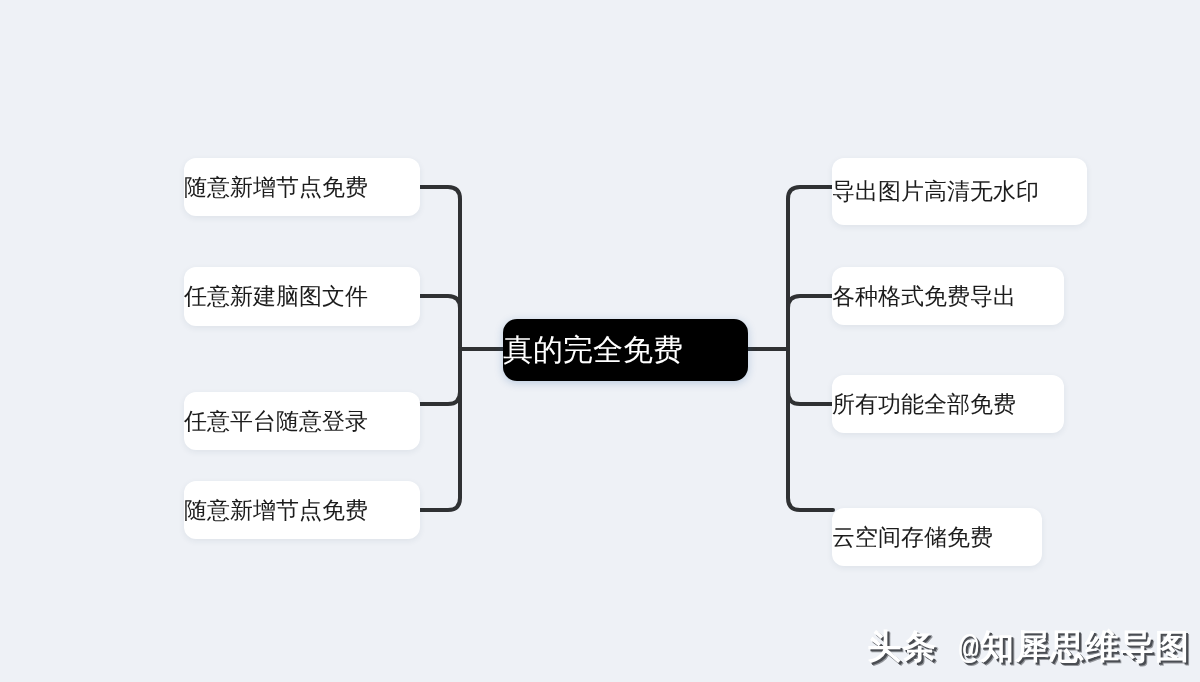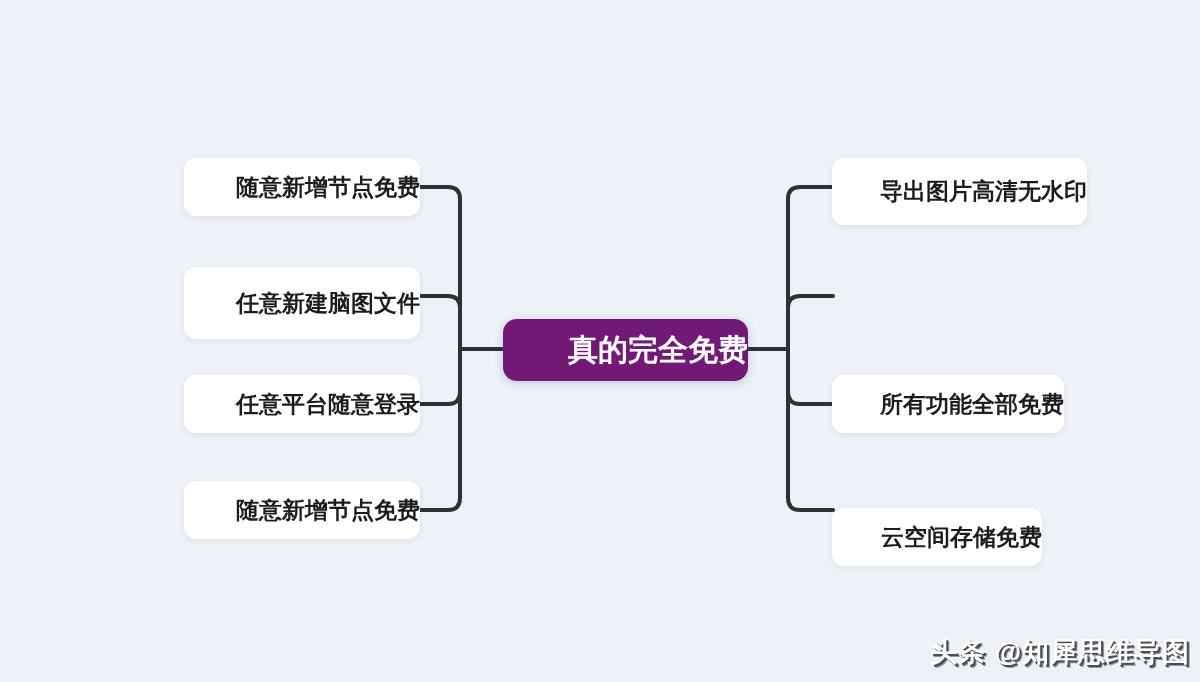--- a/index.html
+++ b/index.html
@@ -21,64 +21,65 @@
     position: absolute;
     left: 0;
     top: 0;
     width: 1200px;
     height: 682px;
   }
   .node {
     position: absolute;
     display: flex;
     align-items: center;
-    justify-content: flex-end;
+    justify-content: flex-start;
     background: #ffffff;
     border-radius: 12px;
     box-shadow: 0 2px 6px rgba(40, 60, 90, 0.08);
     color: #1c1c1c;
-    font-weight: bold;
+    font-weight: normal;
     font-size: 23px;
     white-space: nowrap;
     box-sizing: border-box;
     cursor: pointer;
   }
   .root-node {
-    background: #701a75;
+    background: #000000;
     color: #ffffff;
     font-size: 30px;
     border-radius: 14px;
     box-shadow: 0 2px 8px rgba(30, 90, 160, 0.25);
   }
   
   .n-l1 { left: 184px; top: 158px; width: 236px; height: 58px; }
-  .n-l2 { left: 184px; top: 267px; width: 236px; height: 72px; }
-  .n-l3 { left: 184px; top: 375px; width: 236px; height: 58px; }
+  .n-l2 { left: 184px; top: 267px; width: 236px; height: 59px; }
+  .n-l3 { left: 184px; top: 392px; width: 236px; height: 58px; }
   .n-l4 { left: 184px; top: 481px; width: 236px; height: 58px; }
   
   .n-r1 { left: 832px; top: 158px; width: 255px; height: 67px; }
   .n-r2 { left: 832px; top: 267px; width: 232px; height: 58px; }
   .n-r3 { left: 832px; top: 375px; width: 232px; height: 58px; }
   .n-r4 { left: 832px; top: 481px; width: 210px; height: 58px; margin-top: 27px; }
   
   .n-root { left: 503px; top: 319px; width: 245px; height: 62px; }
 
   .watermark {
     position: absolute;
     right: 10px;
     bottom: 12px;
-    font-size: 27px;
+    font-size: 34px;
     font-weight: bold;
     color: #ffffff;
     letter-spacing: 1px;
     text-shadow:
       2px 2px 0 #4a4d52,
       3px 3px 0 rgba(74, 77, 82, 0.55);
     white-space: nowrap;
     pointer-events: none;
+    font-family: Liberation Mono, monospace;
   }
 </style>
 </head>
 <body>
 
 <div class="canvas">
 
   <svg class="edges" viewBox="0 0 1200 682" xmlns="http://www.w3.org/2000/svg">
     <g fill="none" stroke="#2f3133" stroke-width="4" stroke-linecap="round">
 
@@ -109,20 +110,23 @@
   <div class="node n-l3">
     <span>任意平台随意登录</span>
   </div>
   <div class="node n-l4">
     <span>随意新增节点免费</span>
   </div>
 
   <div class="node n-r1">
     <span>导出图片高清无水印</span>
   </div>
+  <div class="node n-r2">
+    <span>各种格式免费导出</span>
+  </div>
   <div class="node n-r3">
     <span>所有功能全部免费</span>
   </div>
   <div class="node n-r4">
     <span>云空间存储免费</span>
   </div>
 
   <div class="watermark">头条 @知犀思维导图</div>
 
 </div>

